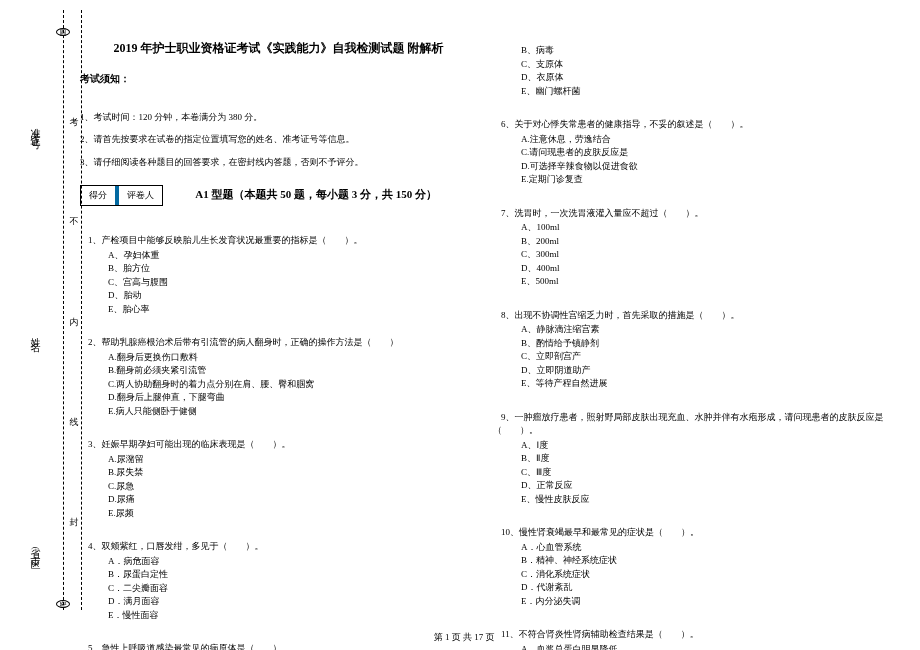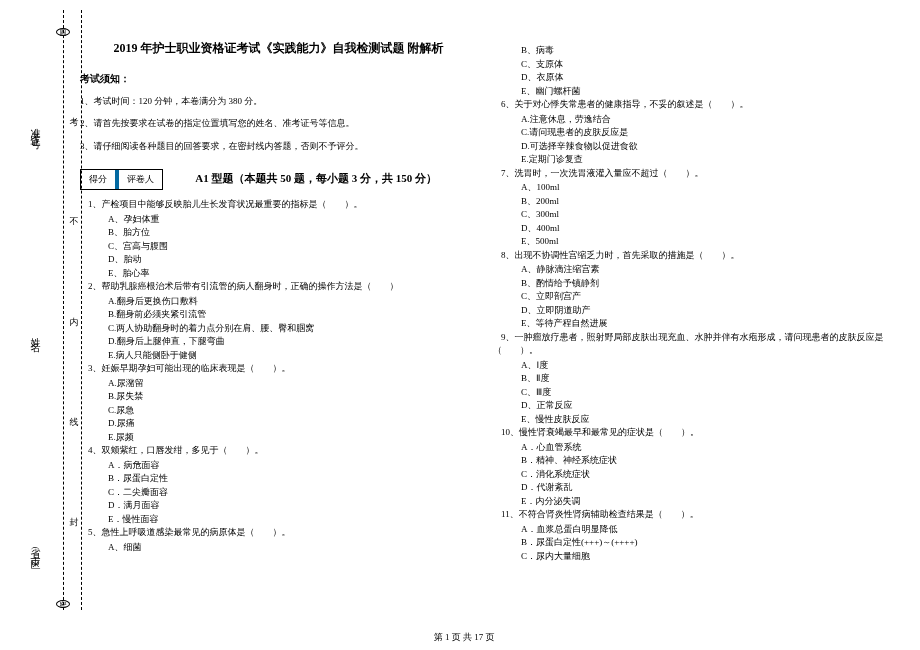--- a/index.html
+++ b/index.html
@@ -75,21 +75,21 @@
     }
     .title {
       font-size: 12px;
       font-weight: bold;
       text-align: center;
       margin: 20px 0 15px 0;
     }
     .section-head {
       font-weight: bold;
       font-size: 10px;
-      margin: 10px 0 8px 0;
+      margin: 10px 0 24px 0;
     }
     .notice-item {
       margin: 8px 0;
       font-size: 9px;
       line-height: 1.6;
     }
     .score-box {
       display: inline-flex;
       border: 1px solid #000;
       margin: 8px 0;
@@ -102,21 +102,21 @@
     .score-cell:last-child { border-right: none; }
     .type-head {
       font-weight: bold;
       font-size: 11px;
       text-align: center;
       margin: 5px 0 10px 0;
       display: inline-block;
       margin-left: 30px;
     }
     .q {
-      margin: 0 0 1px 0;
+      margin: 20px 0 1px 0;
       line-height: 1.5;
     }
     .q-stem {
       margin-left: 8px;
     }
     .opt {
       margin-left: 28px;
       line-height: 1.5;
     }
     .footer {

